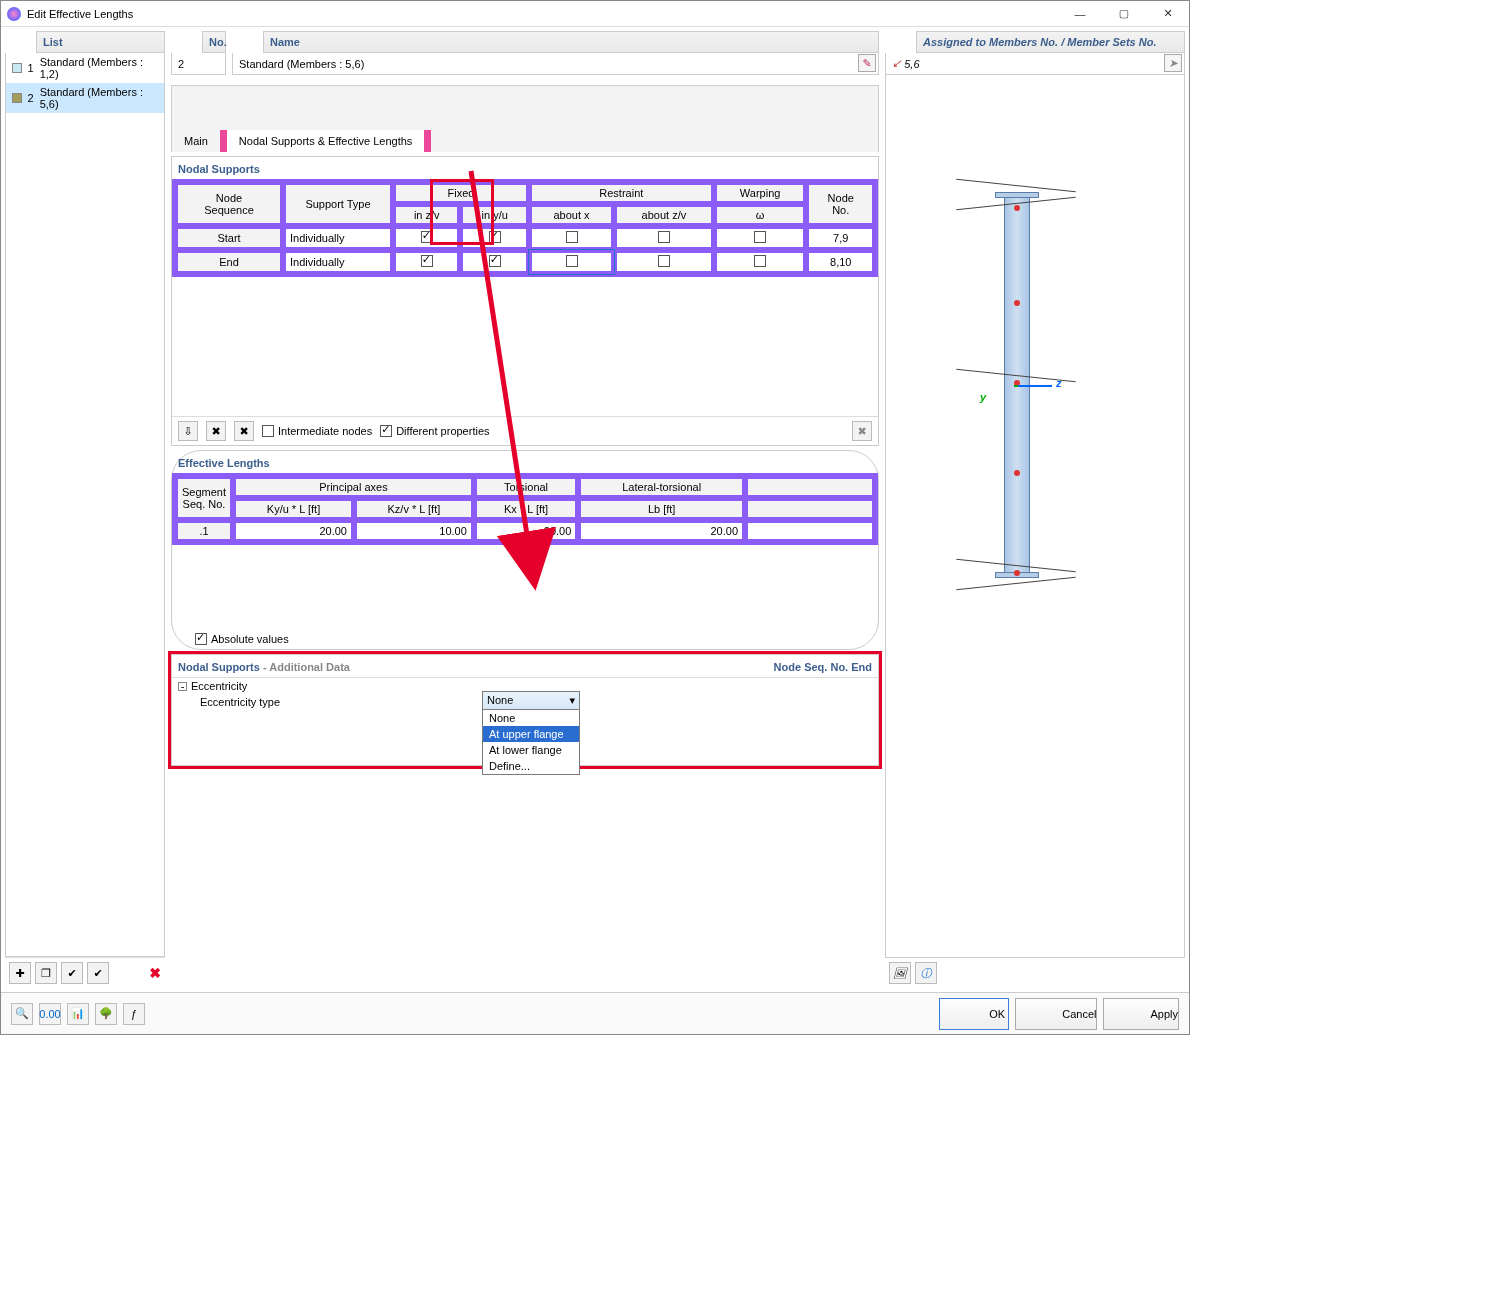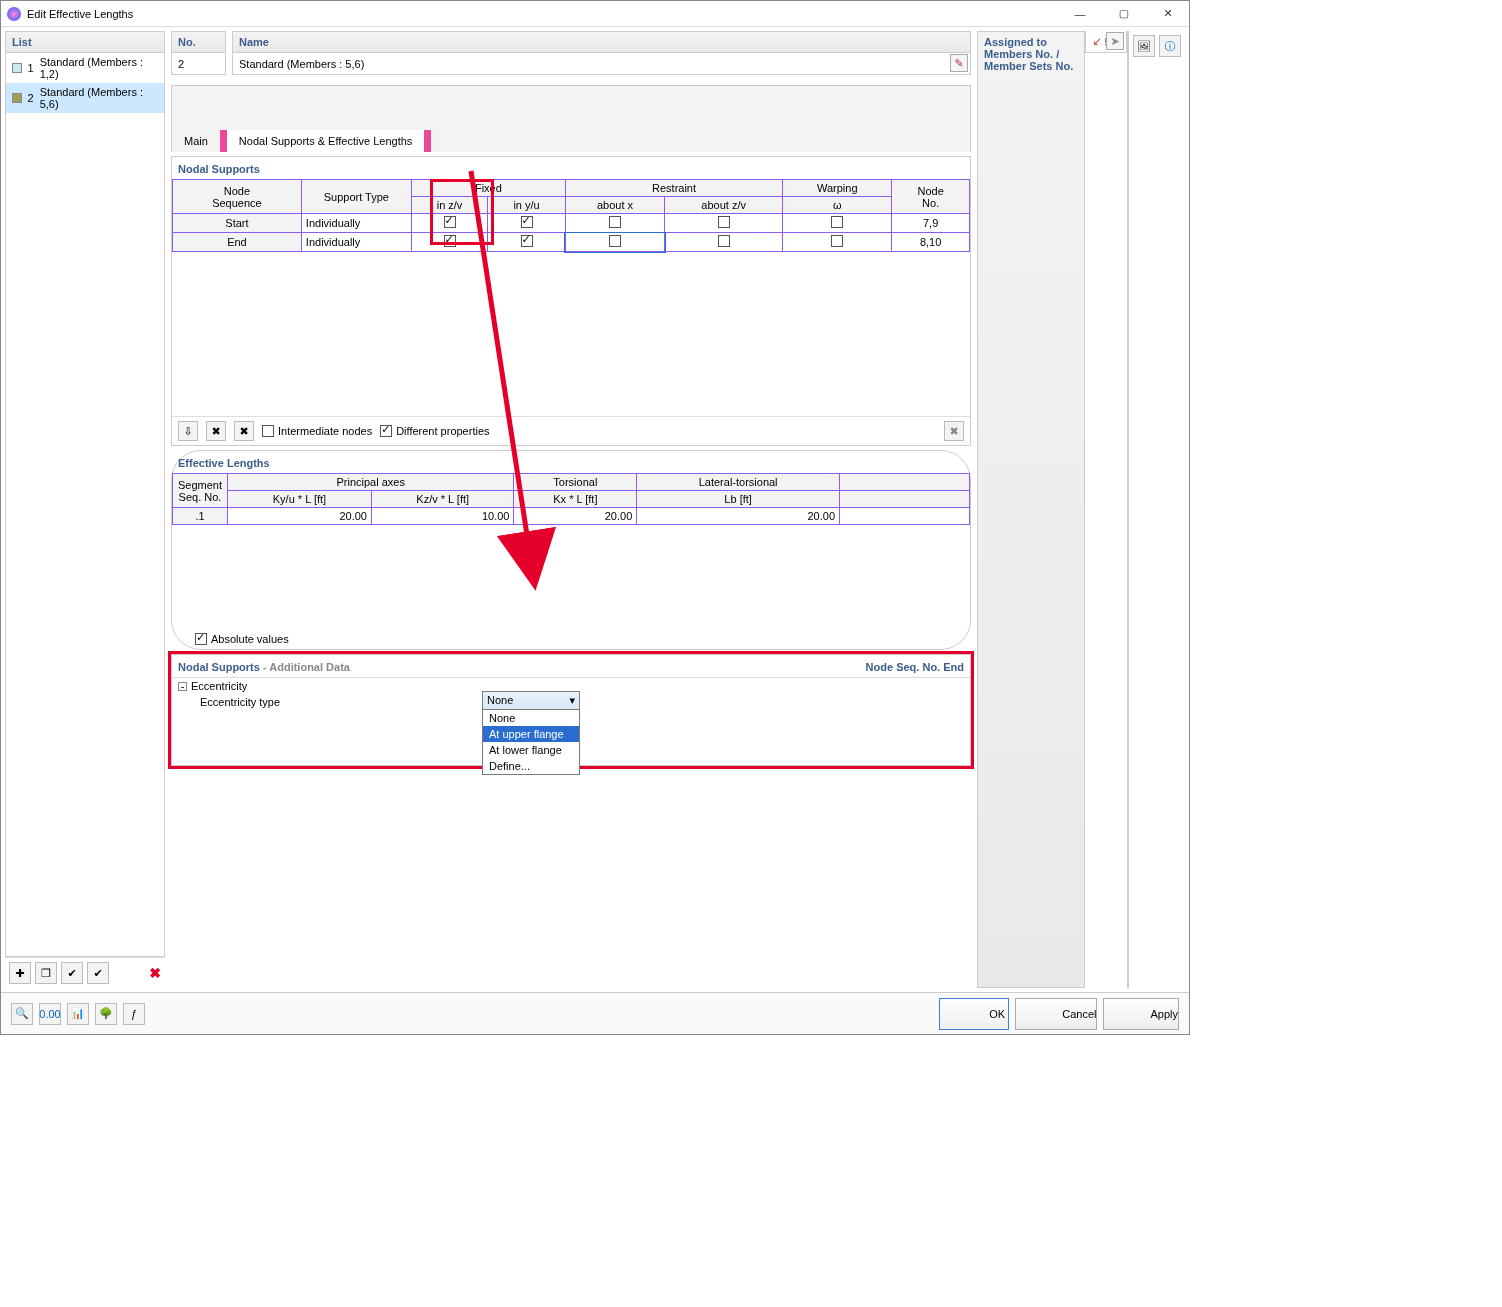--- a/index.html
+++ b/index.html
@@ -9,24 +9,24 @@
 .titlebar { height: 26px; display: flex; align-items: center; padding: 0 6px; border-bottom: 1px solid #ddd; }
 .titlebar .appicon { width: 14px; height: 14px; background: radial-gradient(circle,#f8c 0%,#66f 70%); border-radius: 50%; margin-right: 6px; }
 .titlebar .title { flex: 1; }
 .winbtns { display: flex; gap: 14px; }
 .winbtn { width: 30px; height: 20px; display: flex; align-items: center; justify-content: center; color: #333; }
 
 
 .content { position: absolute; top: 26px; left: 0; right: 0; bottom: 42px; padding: 4px; display: flex; gap: 6px; }
 .leftpanel { width: 160px; background: #fff; display: flex; flex-direction: column; }
 .midpanel { flex: 1; display: flex; flex-direction: column; gap: 4px; }
-.rightpanel { width: 208px; display: flex; flex-direction: row; }
-
-
-.phead { background: linear-gradient(#f3f3f3,#e9e9e9); border: 1px solid #ccc; padding: 4px 6px; color: #3b5e8d; font-weight: 600; }
+.rightpanel { width: 300px; display: flex; flex-direction: column; font-style: italic; }
+
+
+.phead { background: linear-gradient(#f3f3f3,#e9e9e9); border: 1px solid #ccc; padding: 4px 6px; color: #3b5e8d; font-weight: 600; margin-left: 31px; }
 .listbody { border: 1px solid #ccc; border-top: none; flex: 1; background: #fff; overflow: hidden; }
 .listitem { padding: 3px 6px; display: flex; align-items: center; gap: 6px; }
 .listitem.sel { background: #cce8ff; }
 .swatch { width: 10px; height: 10px; border: 1px solid #888; }
 
 .toprow { display: flex; gap: 6px; }
 .nobox { width: 55px; }
 .namebox { flex: 1; }
 .field { border: 1px solid #ccc; border-top: none; background: #fff; padding: 3px 6px; height: 22px; display: flex; align-items: center; position: relative; }
 .field .editicon { position: absolute; right: 2px; top: 1px; width: 18px; height: 18px; border: 1px solid #aaa; background: #f5f5f5; display: flex; align-items: center; justify-content: center; color: #b36; }
@@ -34,21 +34,21 @@
 
 .tabs { display: flex; background: #f3f3f3; border: 1px solid #ccc; border-bottom: none; margin-top: 6px; }
 .tab { padding: 5px 12px; border-right: 7px solid #ec4899; margin-top: 44px; }
 .tab.active { background: #fff; }
 
 .section { border: 1px solid #ccc; background: #fff; }
 .sectitle { color: #3b5e8d; font-weight: 600; padding: 6px 6px 4px; }
 
 
 .tbl { width: 100%; border-collapse: collapse; }
-.tbl th, .tbl td { border: 1px solid #8b5cf6; padding: 2px 4px; text-align: center; background: #fff; font-weight: normal; }
+.tbl th, .tbl td { border: 6px solid #8b5cf6; padding: 2px 4px; text-align: center; background: #fff; font-weight: normal; }
 .tbl th { background: #f3f3f3; }
 .rowlabel { background: #f3f3f3 !important; }
 .cbx { display: inline-block; width: 12px; height: 12px; border: 1px solid #555; position: relative; }
 .cbx.chk::after { content: "✓"; position: absolute; top: -3px; left: 0; font-size: 11px; }
 
 .redbox { position: absolute; border: 3px solid #e4002b; pointer-events: none; }
 
 
 .tbrow { display: flex; align-items: center; gap: 8px; padding: 4px 6px; border-top: 1px solid #ddd; }
 .tbicon { width: 20px; height: 20px; border: 1px solid #bbb; background: #f3f3f3; display: flex; align-items: center; justify-content: center; }

